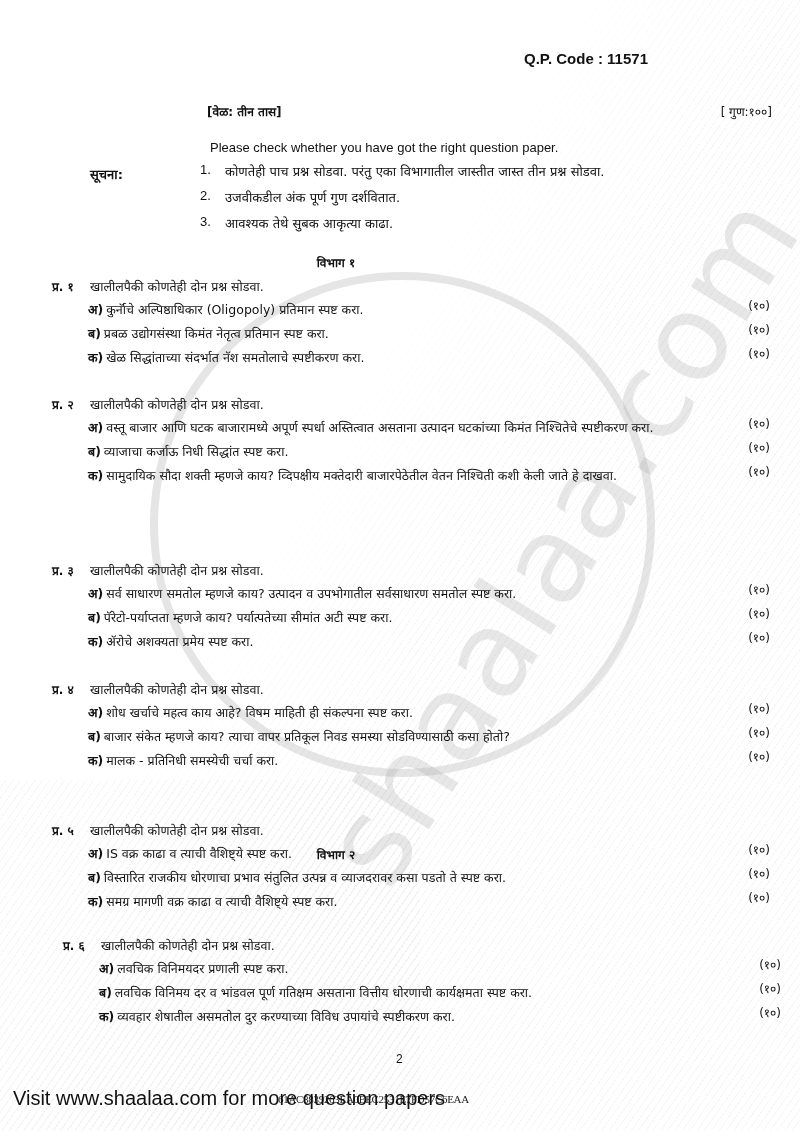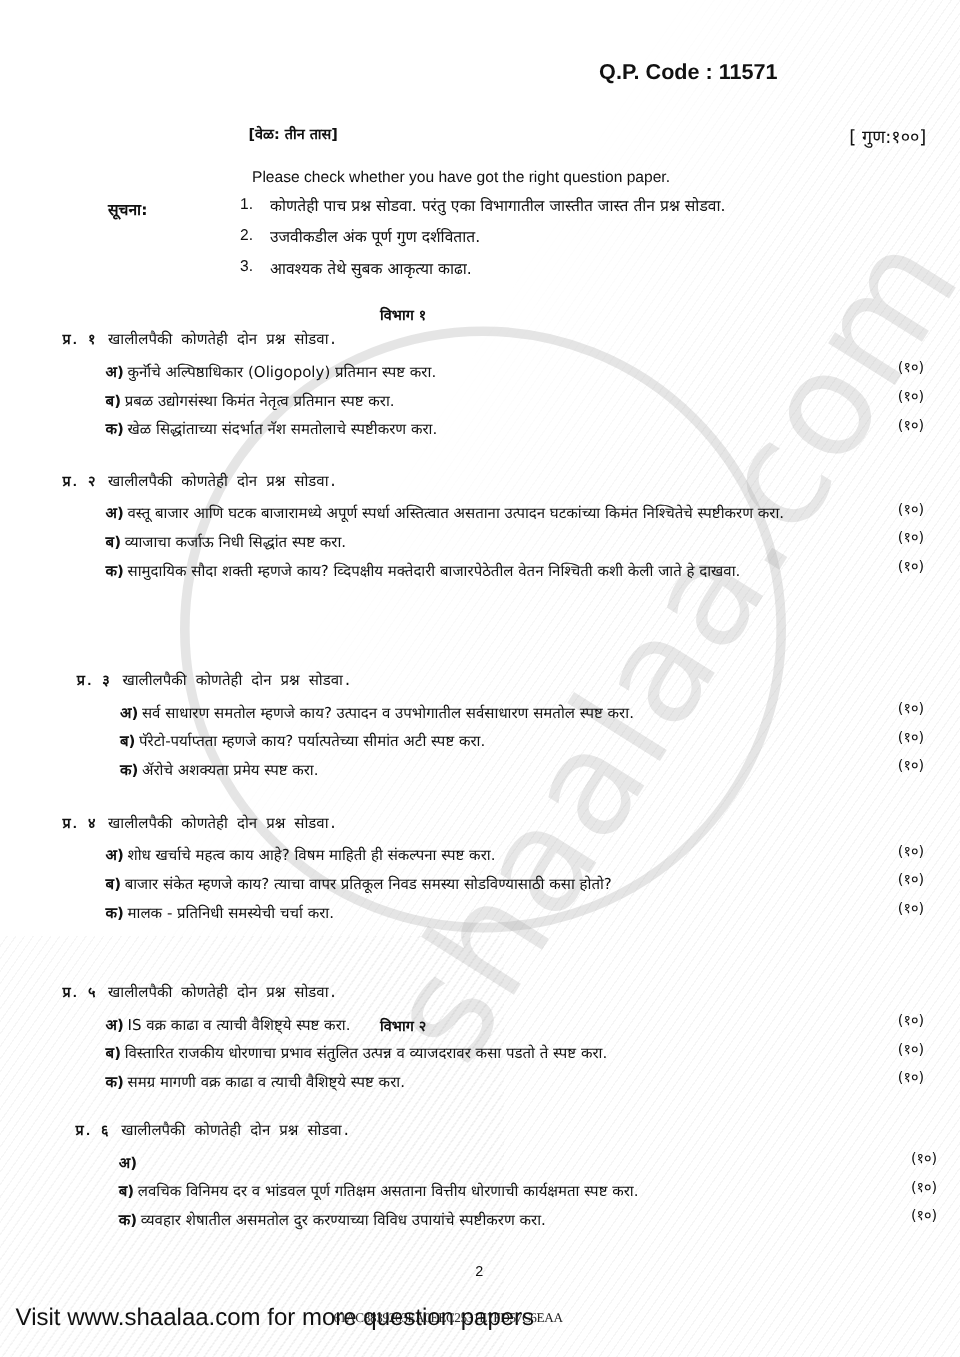--- a/index.html
+++ b/index.html
@@ -20,32 +20,32 @@
   .watermark-circle {
     position: absolute; left: 150px; top: 272px; width: 505px; height: 505px;
     border-radius: 50%; border: 8px solid rgba(180,180,180,0.35); pointer-events: none;
   }
   .watermark-text {
     position: absolute; left: 170px; top: 470px; font-family: "DejaVu Sans", sans-serif;
     font-size: 120px; color: rgba(170,170,170,0.28); transform: rotate(-58deg);
     transform-origin: center; white-space: nowrap; pointer-events: none; letter-spacing: 2px;
   }
 
-  .qp-code { position: absolute; right: 152px; top: 50px; font-size: 18px; font-weight: bold; font-family: "Liberation Sans", sans-serif; }
+  .qp-code { position: absolute; right: 152px; top: 50px; font-size: 15px; font-weight: bold; font-family: "Liberation Sans", sans-serif; }
   .time { position: absolute; left: 207px; top: 103px; font-size: 12px; font-weight: bold; }
-  .marks-total { position: absolute; right: 28px; top: 103px; font-size: 15px; }
+  .marks-total { position: absolute; right: 28px; top: 103px; font-size: 12px; }
   .check-line { position: absolute; left: 210px; top: 140px; font-size: 13px; font-weight: normal; font-family: "Liberation Sans", sans-serif; }
   .suchana-label { position: absolute; left: 90px; top: 165px; font-size: 13px; font-weight: bold; }
   .instructions { position: absolute; left: 200px; top: 162px; font-size: 13px; }
   .instructions li { list-style: none; height: 26px; display: flex; }
   .instructions .num { width: 25px; font-family: "Liberation Sans", sans-serif; }
 
   .section-title { position: absolute; width: 672px; text-align: center; font-size: 12px; font-weight: bold; }
   .question-block { position: absolute; left: 0; width: 800px; }
-  .q-head { display: flex; height: 24px; font-size: 12.5px; font-family: Liberation Mono, monospace; }
+  .q-head { display: flex; height: 24px; align-items: center; font-size: 12.5px; }
   .q-num { width: 90px; padding-left: 52px; font-weight: bold; font-size: 12px; }
   .q-text { flex: 1; }
   .sub { position: relative; display: flex; font-size: 12.5px; line-height: 24px; padding-left: 88px; padding-right: 100px; }
   .sub-label { font-weight: bold; margin-right: 3px; white-space: nowrap; }
   .sub-text { flex: 1; }
   .sub-marks { position: absolute; right: 30px; top: -4px; font-size: 12px; }
 
   .page-num { position: absolute; left: 396px; top: 1052px; font-size: 12px; font-family: "Liberation Sans", sans-serif; }
   .hash { position: absolute; left: 278px; top: 1093px; font-size: 11px; font-family: "Liberation Serif", serif; letter-spacing: -0.3px; color: #222; }
   .visit { position: absolute; left: 13px; top: 1087px; font-size: 20px; font-family: "Liberation Sans", sans-serif; color: #111; }
@@ -118,21 +118,21 @@
       <span class="sub-text">व्याजाचा कर्जाऊ निधी सिद्धांत स्पष्ट करा.</span>
       <span class="sub-marks">(१०)</span>
     </div>
   <div class="sub">
       <span class="sub-label">क)</span>
       <span class="sub-text">सामुदायिक सौदा शक्ती म्हणजे काय? व्दिपक्षीय मक्तेदारी बाजारपेठेतील वेतन निश्चिती कशी केली जाते हे दाखवा.</span>
       <span class="sub-marks">(१०)</span>
     </div>
 </div>
 
-<div class="question-block" style="top:558px;padding-left:12px;">
+<div class="question-block" style="top:558px;">
   <div class="q-head">
       <span class="q-num">प्र. ३</span>
       <span class="q-text">खालीलपैकी कोणतेही दोन प्रश्न सोडवा.</span>
     </div>
   <div class="sub">
       <span class="sub-label">अ)</span>
       <span class="sub-text">सर्व साधारण समतोल म्हणजे काय? उत्पादन व उपभोगातील सर्वसाधारण समतोल स्पष्ट करा.</span>
       <span class="sub-marks">(१०)</span>
     </div>
   <div class="sub">
@@ -193,20 +193,21 @@
     </div>
 </div>
 
 <div class="question-block" style="top:933px;margin-left:11px;">
   <div class="q-head">
       <span class="q-num">प्र. ६</span>
       <span class="q-text">खालीलपैकी कोणतेही दोन प्रश्न सोडवा.</span>
     </div>
   <div class="sub">
       <span class="sub-label">अ)</span>
+      <span class="sub-text">लवचिक विनिमयदर प्रणाली स्पष्ट करा.</span>
       <span class="sub-marks">(१०)</span>
     </div>
   <div class="sub">
       <span class="sub-label">ब)</span>
       <span class="sub-text">लवचिक विनिमय दर व भांडवल पूर्ण गतिक्षम असताना वित्तीय धोरणाची कार्यक्षमता स्पष्ट करा.</span>
       <span class="sub-marks">(१०)</span>
     </div>
   <div class="sub">
       <span class="sub-label">क)</span>
       <span class="sub-text">व्यवहार शेषातील असमतोल दुर करण्याच्या विविध उपायांचे स्पष्टीकरण करा.</span>

